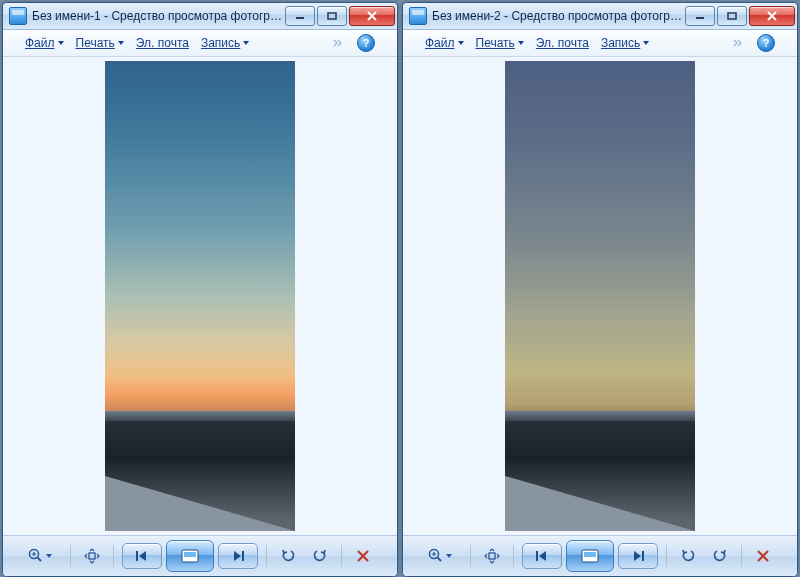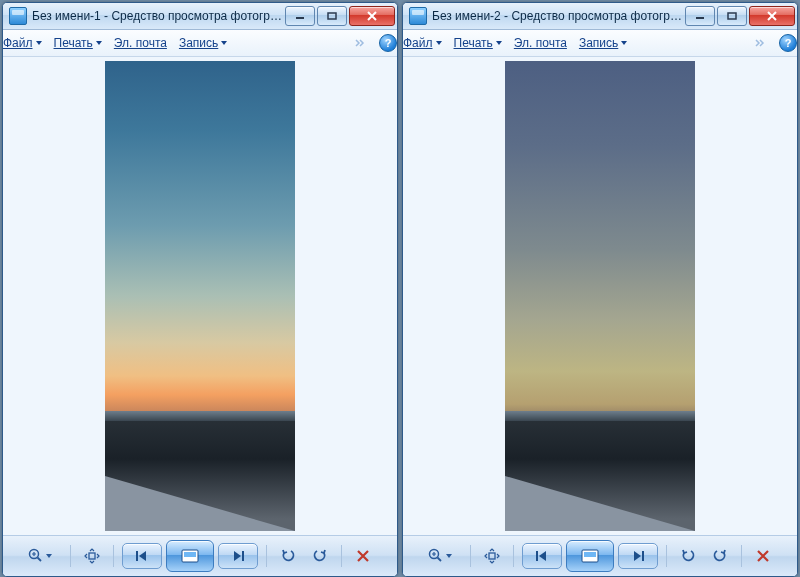--- a/index.html
+++ b/index.html
@@ -7,21 +7,21 @@
 .win{width:395px;height:573px;display:flex;flex-direction:column;border:1px solid #2E5A8A;border-radius:5px;overflow:hidden;background:#EAF3FC;box-shadow:0 0 3px rgba(0,0,0,.3)}
 .titlebar{height:26px;background:linear-gradient(#E7F1FB,#CFE3F7 45%,#BDD7F0 46%,#D9E9F9);display:flex;align-items:center;padding:0 2px 0 6px;border-bottom:1px solid #9FB9D6;position:relative}
 .titlebar .app-ico{width:16px;height:16px;background:linear-gradient(#8FD0FF,#2E8AD8);border:1px solid #1E6AA8;border-radius:2px;margin-right:5px;flex:none;position:relative}
 .titlebar .app-ico:after{content:"";position:absolute;left:2px;right:2px;top:2px;height:5px;background:rgba(255,255,255,.6);border-radius:1px}
 .titlebar .title{flex:1;color:#0C2A46;white-space:nowrap;overflow:hidden;text-overflow:ellipsis;font-size:12px}
 .winbtns{display:flex;gap:2px}
 .wbtn{width:28px;height:18px;border-radius:3px;display:flex;align-items:center;justify-content:center;border:1px solid #5F86B0;box-shadow:inset 0 1px 0 rgba(255,255,255,.6)}
 .wbtn.min,.wbtn.max{background:linear-gradient(#F0F7FF,#C6DDF4 45%,#AFCEEB 46%,#D8EAFB)}
 .wbtn.close{width:44px;background:linear-gradient(#F7A6A0,#E36A5F 45%,#D3392C 46%,#E97168);border-color:#8E241B}
 .wbtn svg{display:block}
-.menubar{height:26px;background:linear-gradient(#FBFDFF,#E9F2FB);border-bottom:1px solid #C6D7EA;display:flex;align-items:center;padding:0 0;gap:12px}
+.menubar{height:26px;background:linear-gradient(#FBFDFF,#E9F2FB);border-bottom:1px solid #C6D7EA;display:flex;align-items:center;padding:0 22px;gap:12px}
 .mitem{color:#15428B;display:flex;align-items:center;gap:3px;cursor:pointer}
 .mitem u{text-decoration:underline}
 .mitem .dd{width:0;height:0;border-left:3px solid transparent;border-right:3px solid transparent;border-top:4px solid #15428B}
 .menubar .spacer{flex:1}
 .chev{width:14px;height:14px;display:flex;align-items:center;justify-content:center}
 .help{width:16px;height:16px;border-radius:50%;background:radial-gradient(circle at 35% 30%,#9FD4FF,#1E7ED8 70%);color:#fff;font-weight:bold;font-size:11px;display:flex;align-items:center;justify-content:center;border:1px solid #1461A3}
 .viewport{flex:1;background:#EFF6FD;display:flex;align-items:center;justify-content:center;overflow:hidden}
 .photo{width:190px;height:470px;position:relative}
 .photo .ground{position:absolute;left:0;right:0;bottom:0;height:120px;background:linear-gradient(#2B333A,#1A2128 40%,#5C646D 90%)}
 .photo .ground:before{content:"";position:absolute;left:0;right:0;top:0;height:10px;background:linear-gradient(#6E7E8C,#3A4650)}

